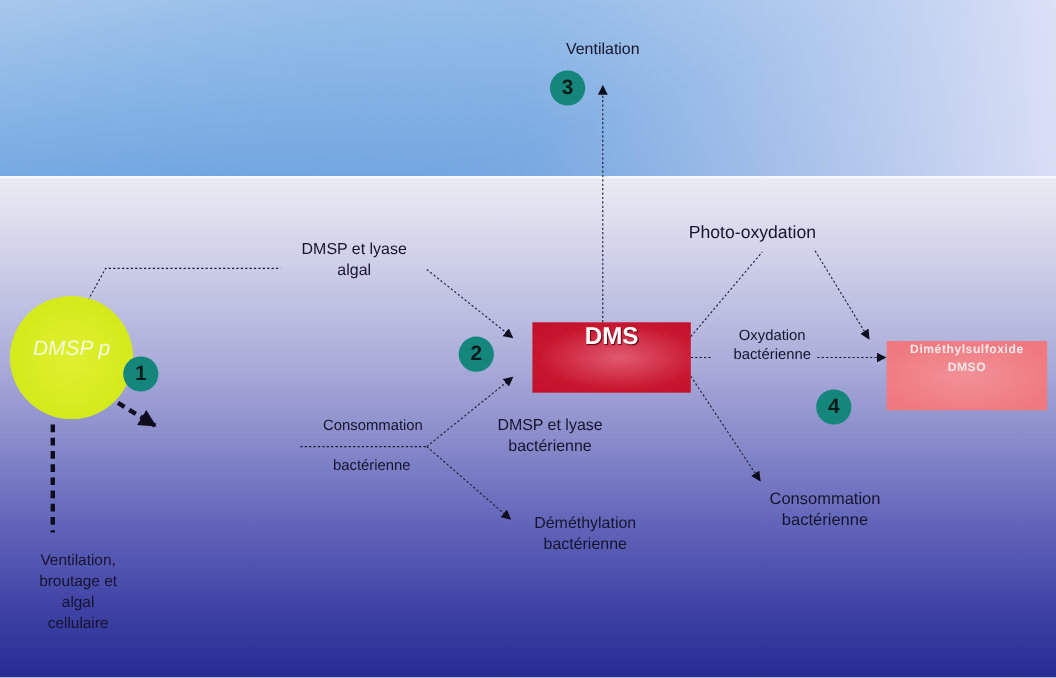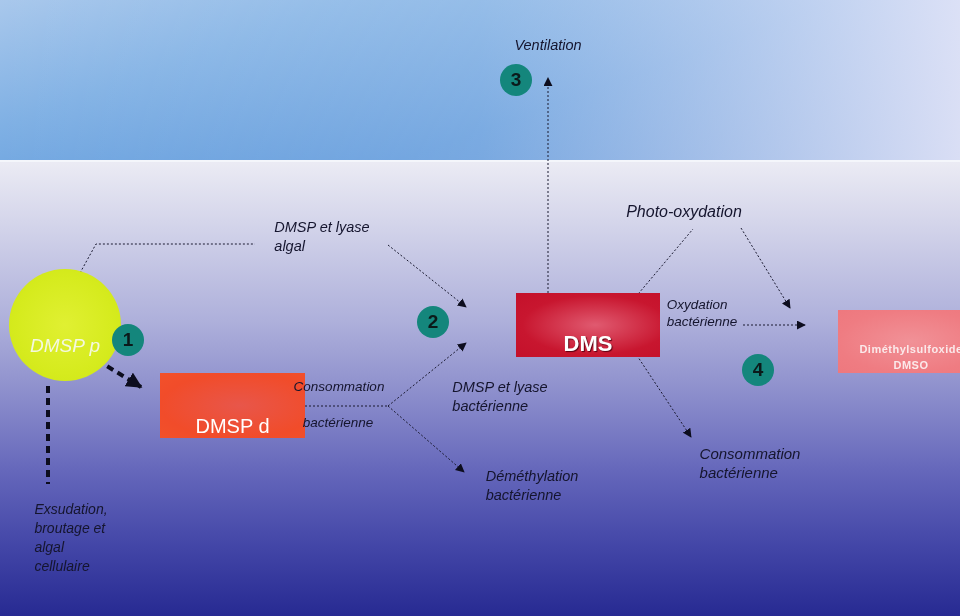--- a/index.html
+++ b/index.html
@@ -7,28 +7,28 @@
          font-family: "Liberation Sans", sans-serif; }
   #stage { position: absolute; left: 0; top: 0; width: 960px; height: 616px; overflow: hidden; }
   .sky { position: absolute; left: 0; top: 0; width: 960px; height: 160px;
          background: linear-gradient(160deg, #a9c8ec 0%, #7fb0e4 25%, #4f8fd8 60%, #3a78cc 100%); }
   .sky-glow { position: absolute; left: 0; top: 0; width: 960px; height: 160px;
          background: linear-gradient(90deg, rgba(255,255,255,0) 0%, rgba(255,255,255,0.25) 50%, rgba(245,240,252,0.85) 100%); }
   .sky-line { position: absolute; left: 0; top: 160px; width: 960px; height: 2px; background: #f4f6fb; }
   .water { position: absolute; left: 0; top: 162px; width: 960px; height: 454px;
          background: linear-gradient(180deg, #ebebf4 0%, #d3d4ea 14%, #aeb0db 35%, #8a8ccb 52%, #6567bb 68%, #4447a8 84%, #272a92 100%); }
   svg.links { position: absolute; left: 0; top: 0; width: 960px; height: 616px; }
-  .lbl { position: absolute; font-style: italic; color: #15152e; font-size: 14.5px; line-height: 19px;
-         white-space: nowrap; transform: translateX(-50%); }
-  .box { position: absolute; display: flex; align-items: center; justify-content: flex-end;
-         flex-direction: column; text-align: center; color: #fff; margin-left: 32px; }
+  .lbl { position: absolute; color: #15152e; font-size: 14.5px; line-height: 19px;
+         text-align: center; white-space: nowrap; transform: translateX(-50%); }
+  .box { position: absolute; display: flex; align-items: center; justify-content: flex-start;
+         flex-direction: column; text-align: center; color: #fff; }
   .dmsp-p { position: absolute; left: 9px; top: 269px; width: 112px; height: 112px; border-radius: 50%;
          background: radial-gradient(circle at 50% 50%, #e0f032 0%, #d6eb1e 60%, #cde515 100%); }
   .dmsp-p-text { position: absolute; left: 0; top: 38px; width: 112px; text-align: center;
-         font-style: italic; color: #f4f8e0; font-size: 19px; line-height: 22px; margin-top: 28px; }
+         font-style: italic; color: #f4f8e0; font-size: 19px; line-height: 22px; }
   .dmsp-d { left: 128px; top: 373px; width: 145px; height: 65px;
          background: radial-gradient(ellipse at 55% 50%, #e8564a 0%, #f14c2a 70%, #f2512a 100%);
          font-size: 20px; }
   .dms { left: 484px; top: 293px; width: 144px; height: 64px;
          background: radial-gradient(ellipse at 55% 50%, #e05a70 0%, #c8162f 65%, #c4102a 100%);
          font-size: 22px; font-weight: bold; text-shadow: 1px 1px 1px #5a0010; }
   .dmso { left: 806px; top: 310px; width: 146px; height: 63px;
          background: radial-gradient(ellipse at 50% 50%, #f19197 0%, #ef7c82 70%, #ee787e 100%);
          font-size: 11px; font-weight: bold; line-height: 16px; letter-spacing: 0.5px; color: #fbe9ea; }
   .badge { position: absolute; width: 32px; height: 32px; border-radius: 50%;
@@ -82,23 +82,20 @@
       <line x1="48" y1="386" x2="48" y2="484"></line>
     </g>
   </svg>
 
   <div class="dmsp-p">
     <div class="dmsp-p-text">
       <div>DMSP p</div>
     </div>
   </div>
 
-  <div class="box dmsp-d">
-    <span>DMSP d</span>
-  </div>
 
   <div class="box dms">
     <span>DMS</span>
   </div>
 
   <div class="box dmso">
     <span>Diméthylsulfoxide</span>
     <span>DMSO</span>
   </div>
 
@@ -149,18 +146,18 @@
     <div>Oxydation</div>
     <div>bactérienne</div>
   </div>
 
   <div class="lbl" style="left:750px; top:444px; font-size:15px;">
     <div>Consommation</div>
     <div>bactérienne</div>
   </div>
 
   <div class="lbl" style="left:71px; top:500px; font-size:14px; line-height:19px;">
-    <div>Exsudation,</div>
+    <div>Ventilation,</div>
     <div>broutage et</div>
     <div>algal</div>
     <div>cellulaire</div>
   </div>
 </div>
 
 </body></html>

